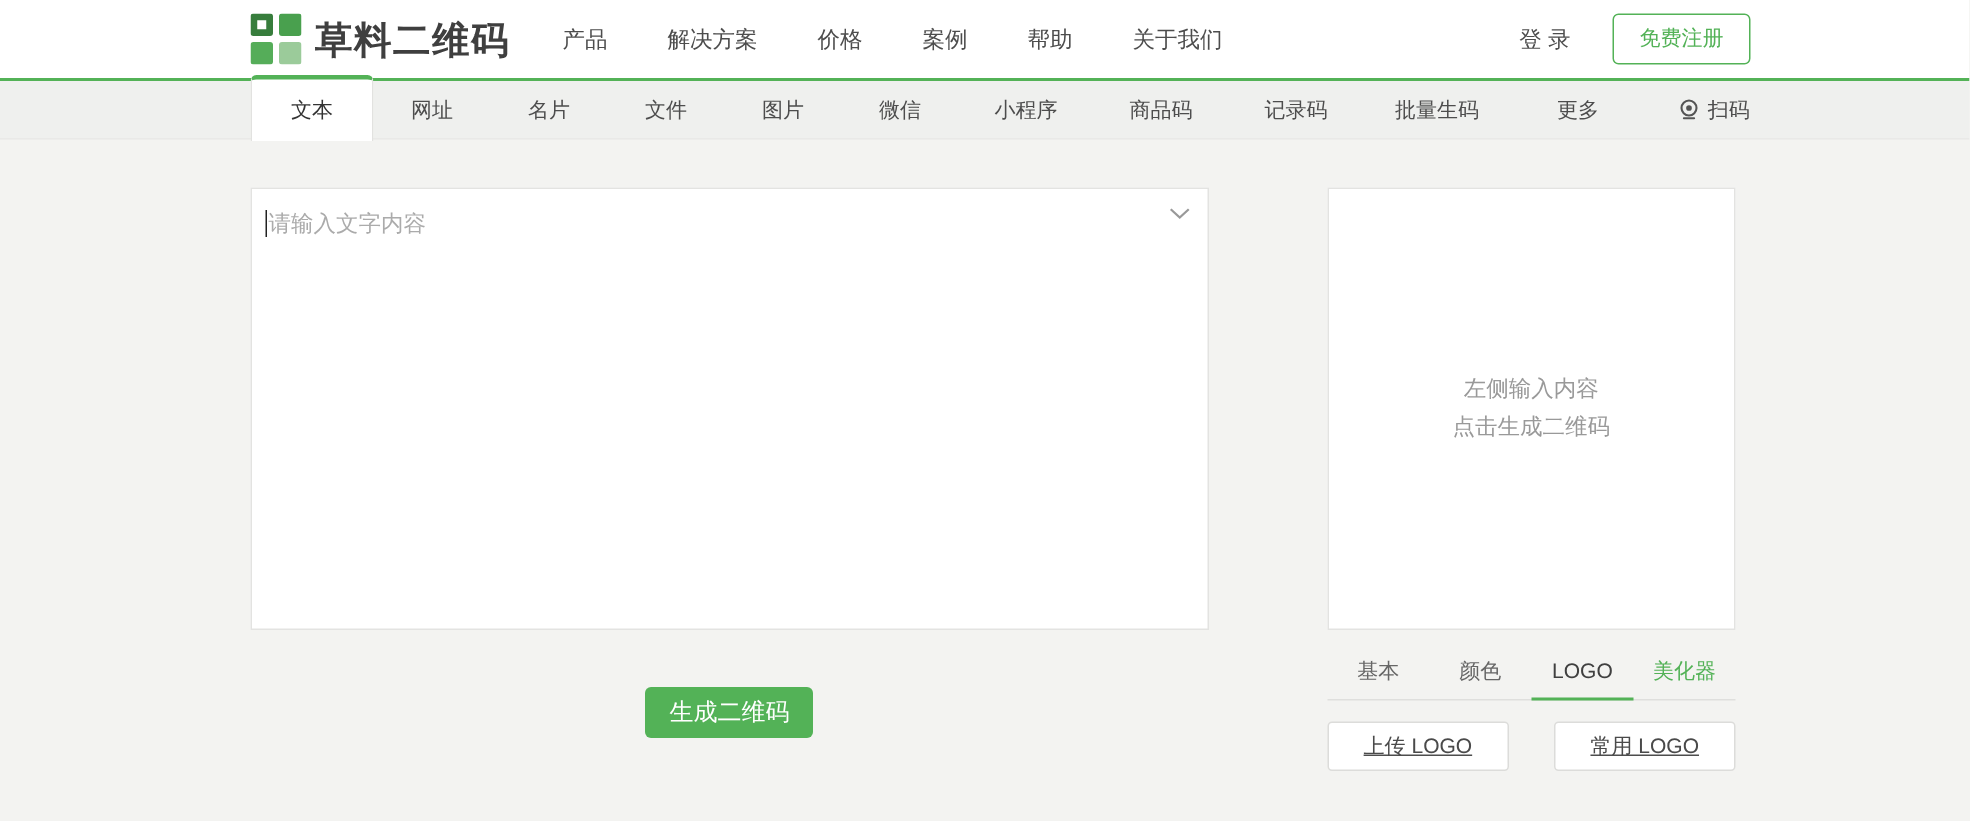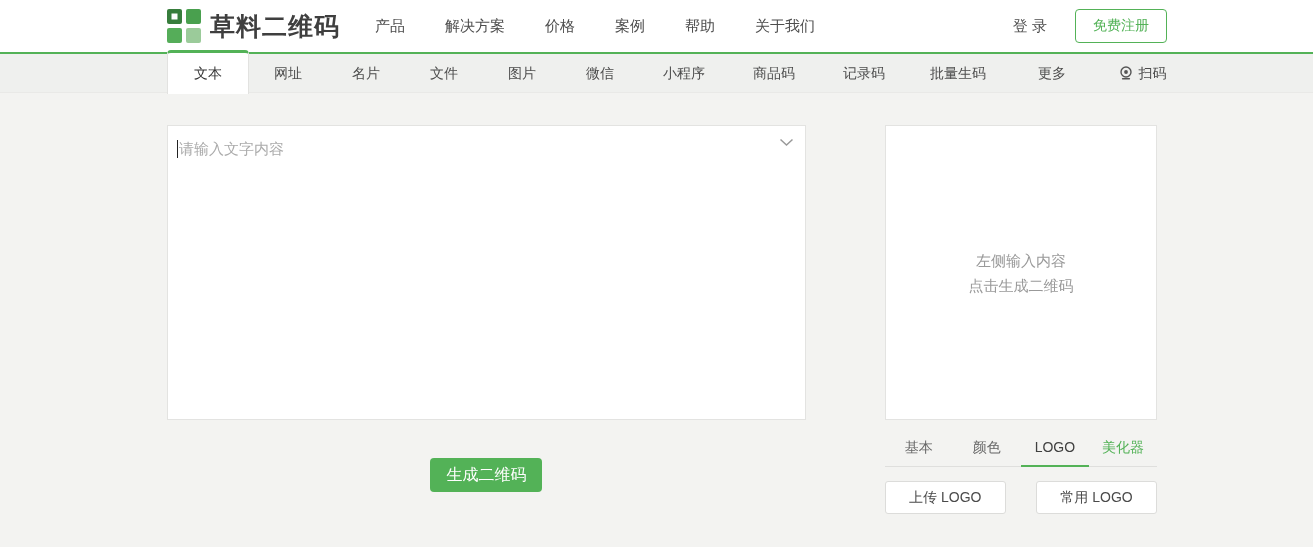--- a/index.html
+++ b/index.html
@@ -69,36 +69,36 @@
   .generate-btn{
     display:block;margin:38px auto 0;width:112px;height:34px;
     background:var(--accent-green);color:#fff;border:none;border-radius:4px;
     font-size:16px;cursor:pointer;font-family:inherit;
   }
   
   .right-col{width:280px;}
   .preview-box{
     height:295px;background:#fff;border:1px solid #e3e3e1;
     display:flex;flex-direction:column;justify-content:center;align-items:center;
-    color:#999;font-size:15px;line-height:25px;text-align:center;
+    color:#999;font-size:15px;line-height:25px;text-align:center;font-family:Liberation Mono, monospace;
   }
   .style-tabs{
     display:flex;height:40px;margin-top:7px;border-bottom:1px solid #dfdfdd;
   }
   .style-tab{
     flex:1;text-align:center;line-height:40px;font-size:14px;color:#666;
     cursor:pointer;position:relative;
   }
   .style-tab.active{color:#404040;}
   .style-tab.active::after{
     content:"";position:absolute;left:0;right:0;bottom:-1px;height:2px;
     background:var(--accent-green);
   }
   .style-tab.highlight{color:var(--accent-green);}
-  .logo-btns{display:flex;justify-content:space-between;margin-top:14px;}
+  .logo-btns{display:flex;justify-content:space-between;margin-top:14px;text-decoration:underline;}
   .logo-btn{
     width:121px;height:33px;background:#fff;border:1px solid #dcdcda;
     border-radius:3px;font-size:14px;color:#4a4a4a;cursor:pointer;
     font-family:inherit;
   }
 </style>
 </head>
 <body>
 
 <div class="header">

